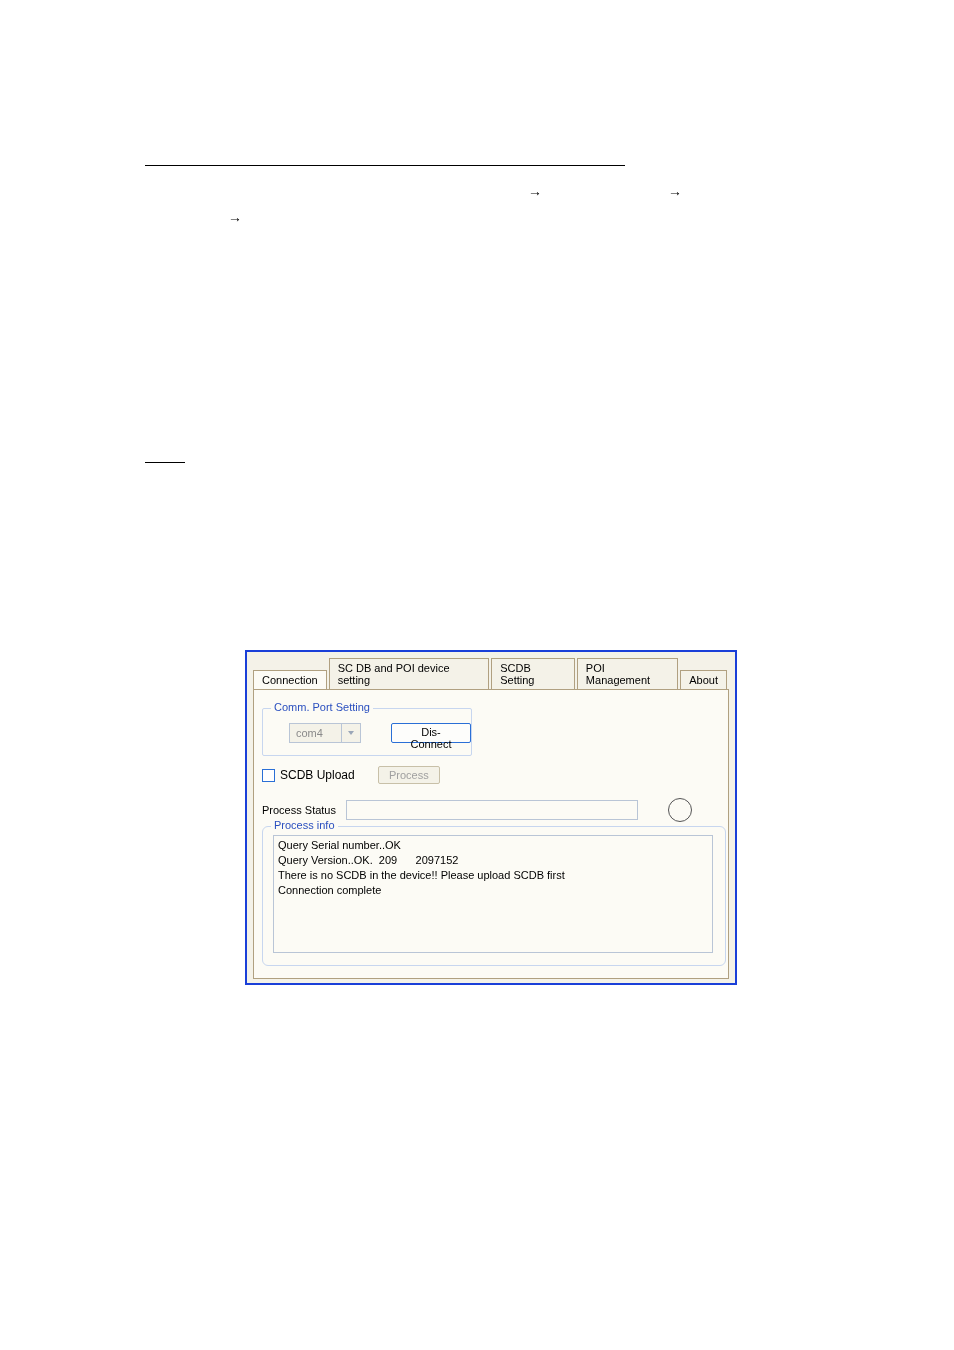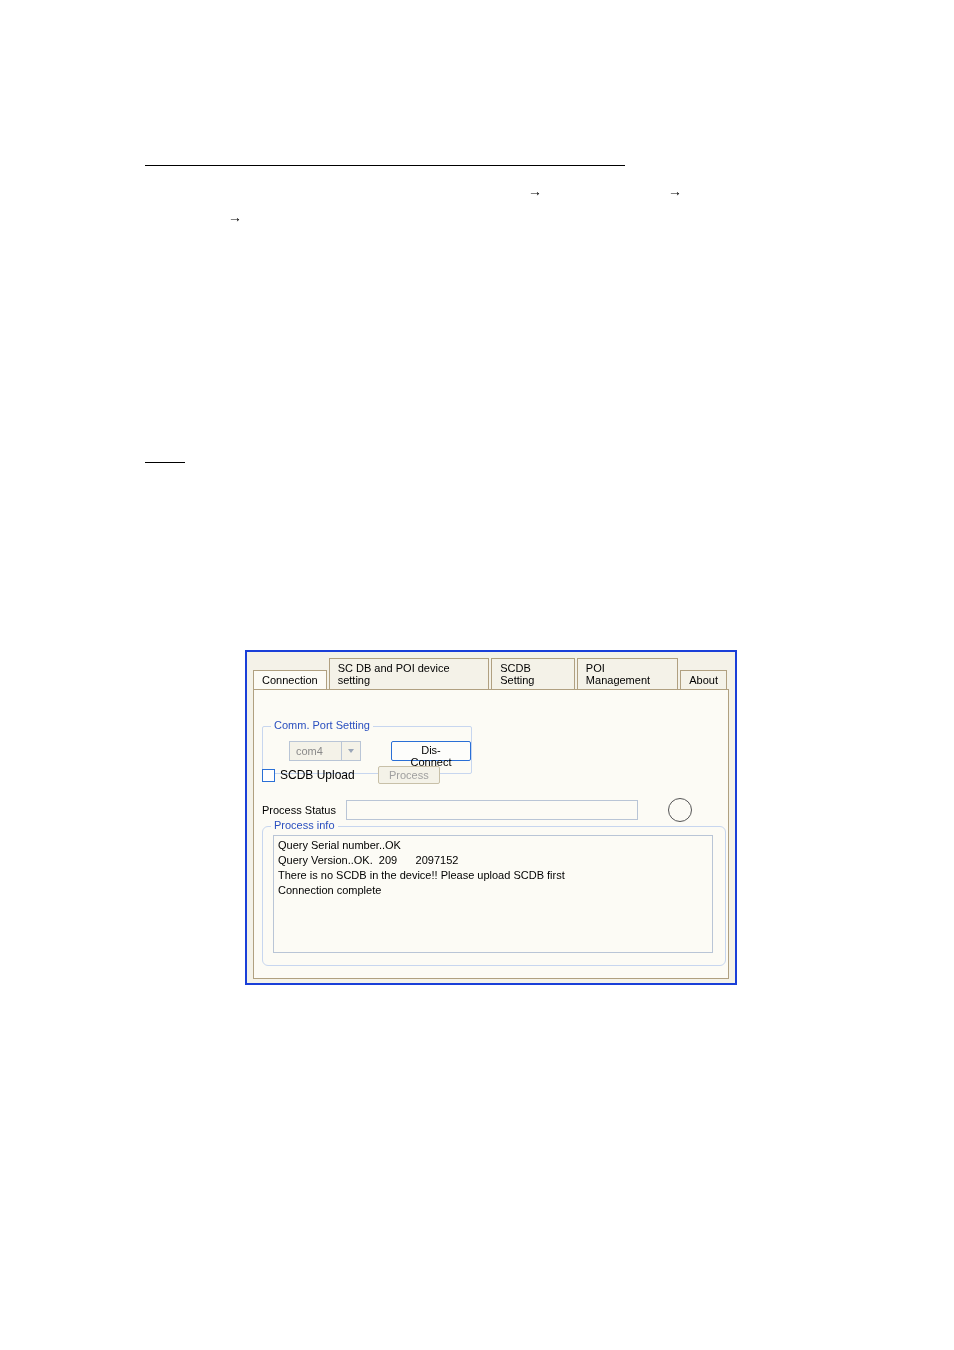--- a/index.html
+++ b/index.html
@@ -66,21 +66,20 @@
     padding: 0 3px;
     font-size: 11px;
     color: #2a4fbf;
   }
 
   .grp-commport {
     left: 8px;
     top: 18px;
     width: 208px;
     height: 46px;
-    margin-top: 18px;
   }
 
   .combo {
     position: absolute;
     left: 26px;
     top: 14px;
     width: 72px;
     height: 20px;
     border: 1px solid #b9c5d6;
     background: #f4f2e8;

